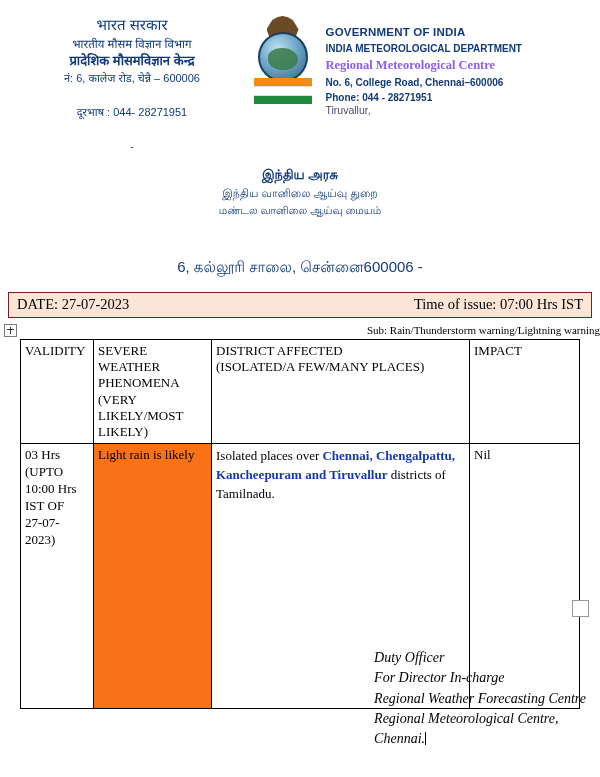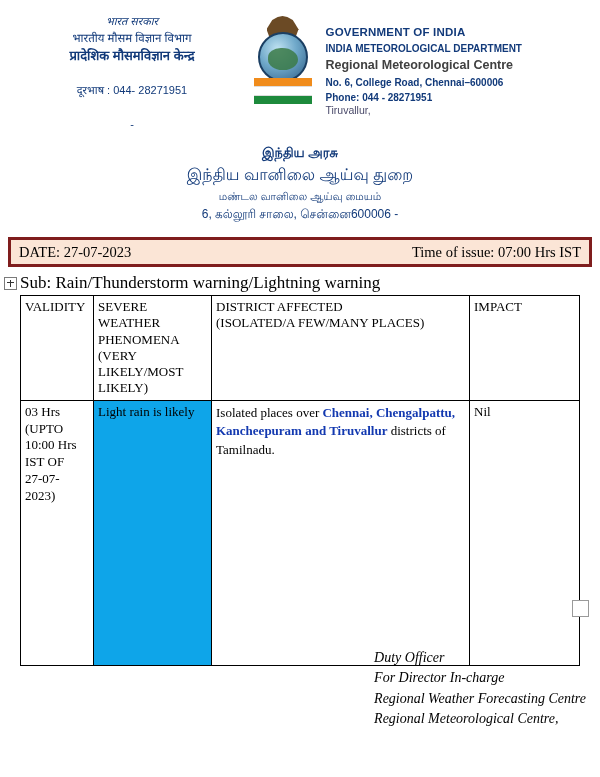--- a/index.html
+++ b/index.html
@@ -30,21 +30,21 @@
     justify-content: center;
     padding-top: 14px;
   }
   .hdr-left {
     width: 215px;
     text-align: center;
     font-family: "Liberation Sans", sans-serif;
     color: #123a7a;
     line-height: 1.45;
   }
-  .hdr-left .l1 { font-size: 11px; font-style: italic; }
+  .hdr-left .l1 { font-size: 15px; }
   .hdr-left .l2 { font-size: 11.5px; }
   .hdr-left .l3 { font-size: 13px; font-weight: bold; }
   .hdr-left .l4 { font-size: 11px; }
   .hdr-left .l5 { font-size: 11px; margin-top: 18px; }
 
   .hdr-emblem {
     width: 86px;
     display: flex;
     align-items: flex-start;
     justify-content: center;
@@ -105,57 +105,58 @@
   .hdr-right {
     width: 250px;
     text-align: left;
     font-family: "Liberation Sans", sans-serif;
     color: #123a7a;
     line-height: 1.5;
     padding-top: 10px;
   }
   .hdr-right .r1 { font-size: 11.5px; font-weight: bold; letter-spacing: 0.2px;}
   .hdr-right .r2 { font-size: 10px; font-weight: bold; }
-  .hdr-right .r3 { font-size: 12.5px; font-weight: bold; color:#404040; }
+  .hdr-right .r3 { font-size: 12.5px; font-weight: bold; color:#8b5cf6;font-family:Liberation Serif, serif; }
   .hdr-right .r4 { font-size: 10px; font-weight: bold; }
   .hdr-right .r5 { font-size: 10px; font-weight: bold; }
   .hdr-right .r6 { font-size: 10.5px; color:#4a4a6a; margin-top:-2px;}
 
   
   .tamil-block {
     text-align: center;
     margin-top: 10px;
     color: #123a7a;
     font-family: "Liberation Sans", sans-serif;
     line-height: 1.55;
   }
   .tamil-block .t1 { font-size: 13px; font-weight: bold; }
-  .tamil-block .t2 { font-size: 16px; }
+  .tamil-block .t2 { font-size: 11px; }
   .tamil-block .t3 { font-size: 10.5px; }
-  .tamil-block .t4 { font-size: 12px; }
+  .tamil-block .t4 { font-size: 15px; margin-top: 36px; }
 
   
   .date-bar {
     margin: 14px 8px 0 8px;
-    border: 3px solid #7f1d1d;
+    border: 1px solid #7f1d1d;
     background: #fbe5d6;
     height: 24px;
     display: flex;
     align-items: center;
     justify-content: space-between;
     padding: 0 8px;
     font-size: 14.5px;
   }
 
   
   .subject-row {
     display: flex;
     align-items: center;
     margin: 6px 0 2px 4px;
-    font-size: 17px;
+    font-size: 11px;
+    justify-content: space-between;
   }
   .expander {
     width: 11px;
     height: 11px;
     border: 1px solid #7a7a7a;
     position: relative;
     margin-right: 3px;
     background: #fff;
     flex: 0 0 auto;
   }
@@ -184,21 +185,21 @@
     text-align: left;
   }
   .col-validity { width: 73px; }
   .col-phenom   { width: 118px; }
   .col-district { width: 258px; }
   .col-impact   { width: 110px; }
 
   th.impact-head { text-align: center; }
 
   td.phenom-cell {
-    background: #0ea5e9;
+    background: #f97316;
     line-height: 1.25;
   }
   td.body-row { height: 258px; }
   td.validity-cell { line-height: 1.3; }
   .district-text { line-height: 1.45; }
   .hl-place {
     color: #1339b0;
     font-weight: bold;
   }
 
@@ -237,20 +238,21 @@
 <body>
 
 <div class="page">
 
   <div class="header">
 
     <div class="hdr-left">
       <div class="l1">भारत सरकार</div>
       <div class="l2">भारतीय मौसम विज्ञान विभाग</div>
       <div class="l3">प्रादेशिक मौसमविज्ञान केन्द्र</div>
+      <div class="l4">नं: 6, कालेज  रोड, चेन्नै – 600006</div>
       <div class="l5">दूरभाष : 044- 28271951</div>
       <div class="l5">-</div>
     </div>
 
     <div class="hdr-emblem">
       <div class="emblem">
         <div class="lion"></div>
         <div class="globe"></div>
         <div class="tricolor">
           <i class="s1"></i>
@@ -335,15 +337,16 @@
   </tbody>
     </table>
 
   <div class="corner-box"></div>
 
   <div class="sign">
     <div>Duty Officer</div>
     <div>For Director In-charge</div>
     <div>Regional Weather Forecasting Centre</div>
     <div>Regional Meteorological Centre,</div>
+    <div><span>Chennai.</span><span class="cursor"></span></div>
   </div>
 
 </div>
 
 </body></html>

